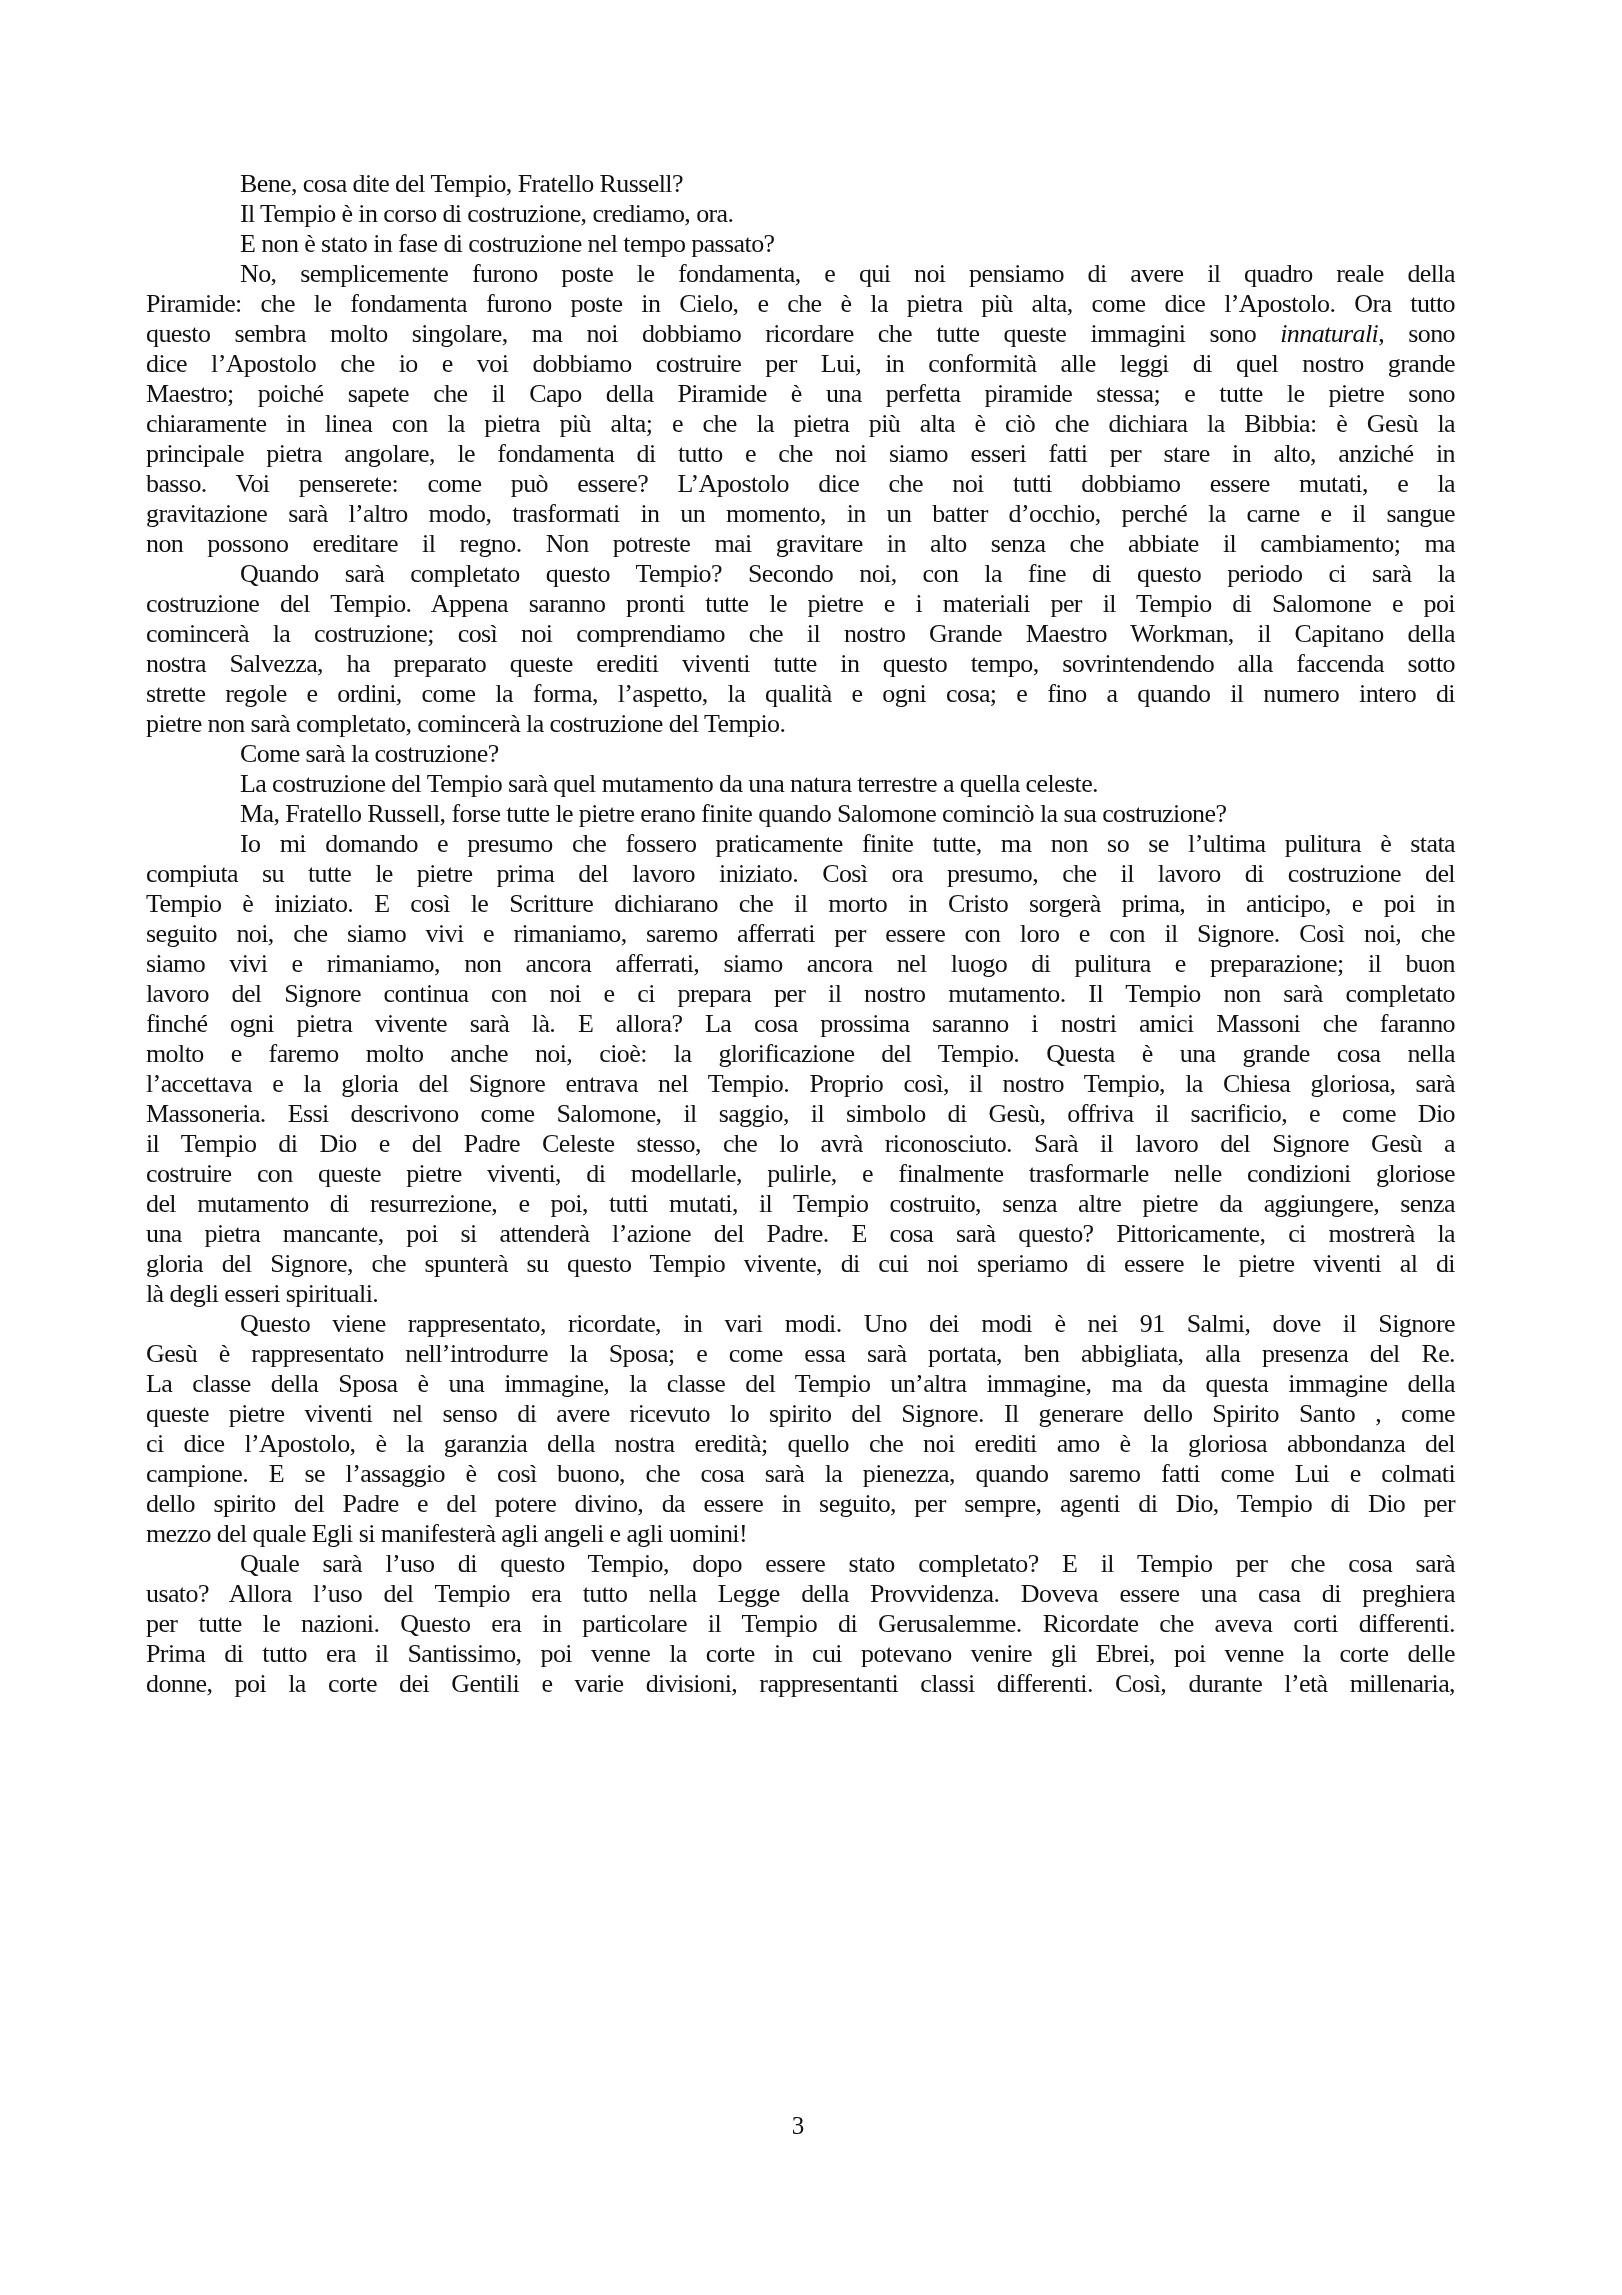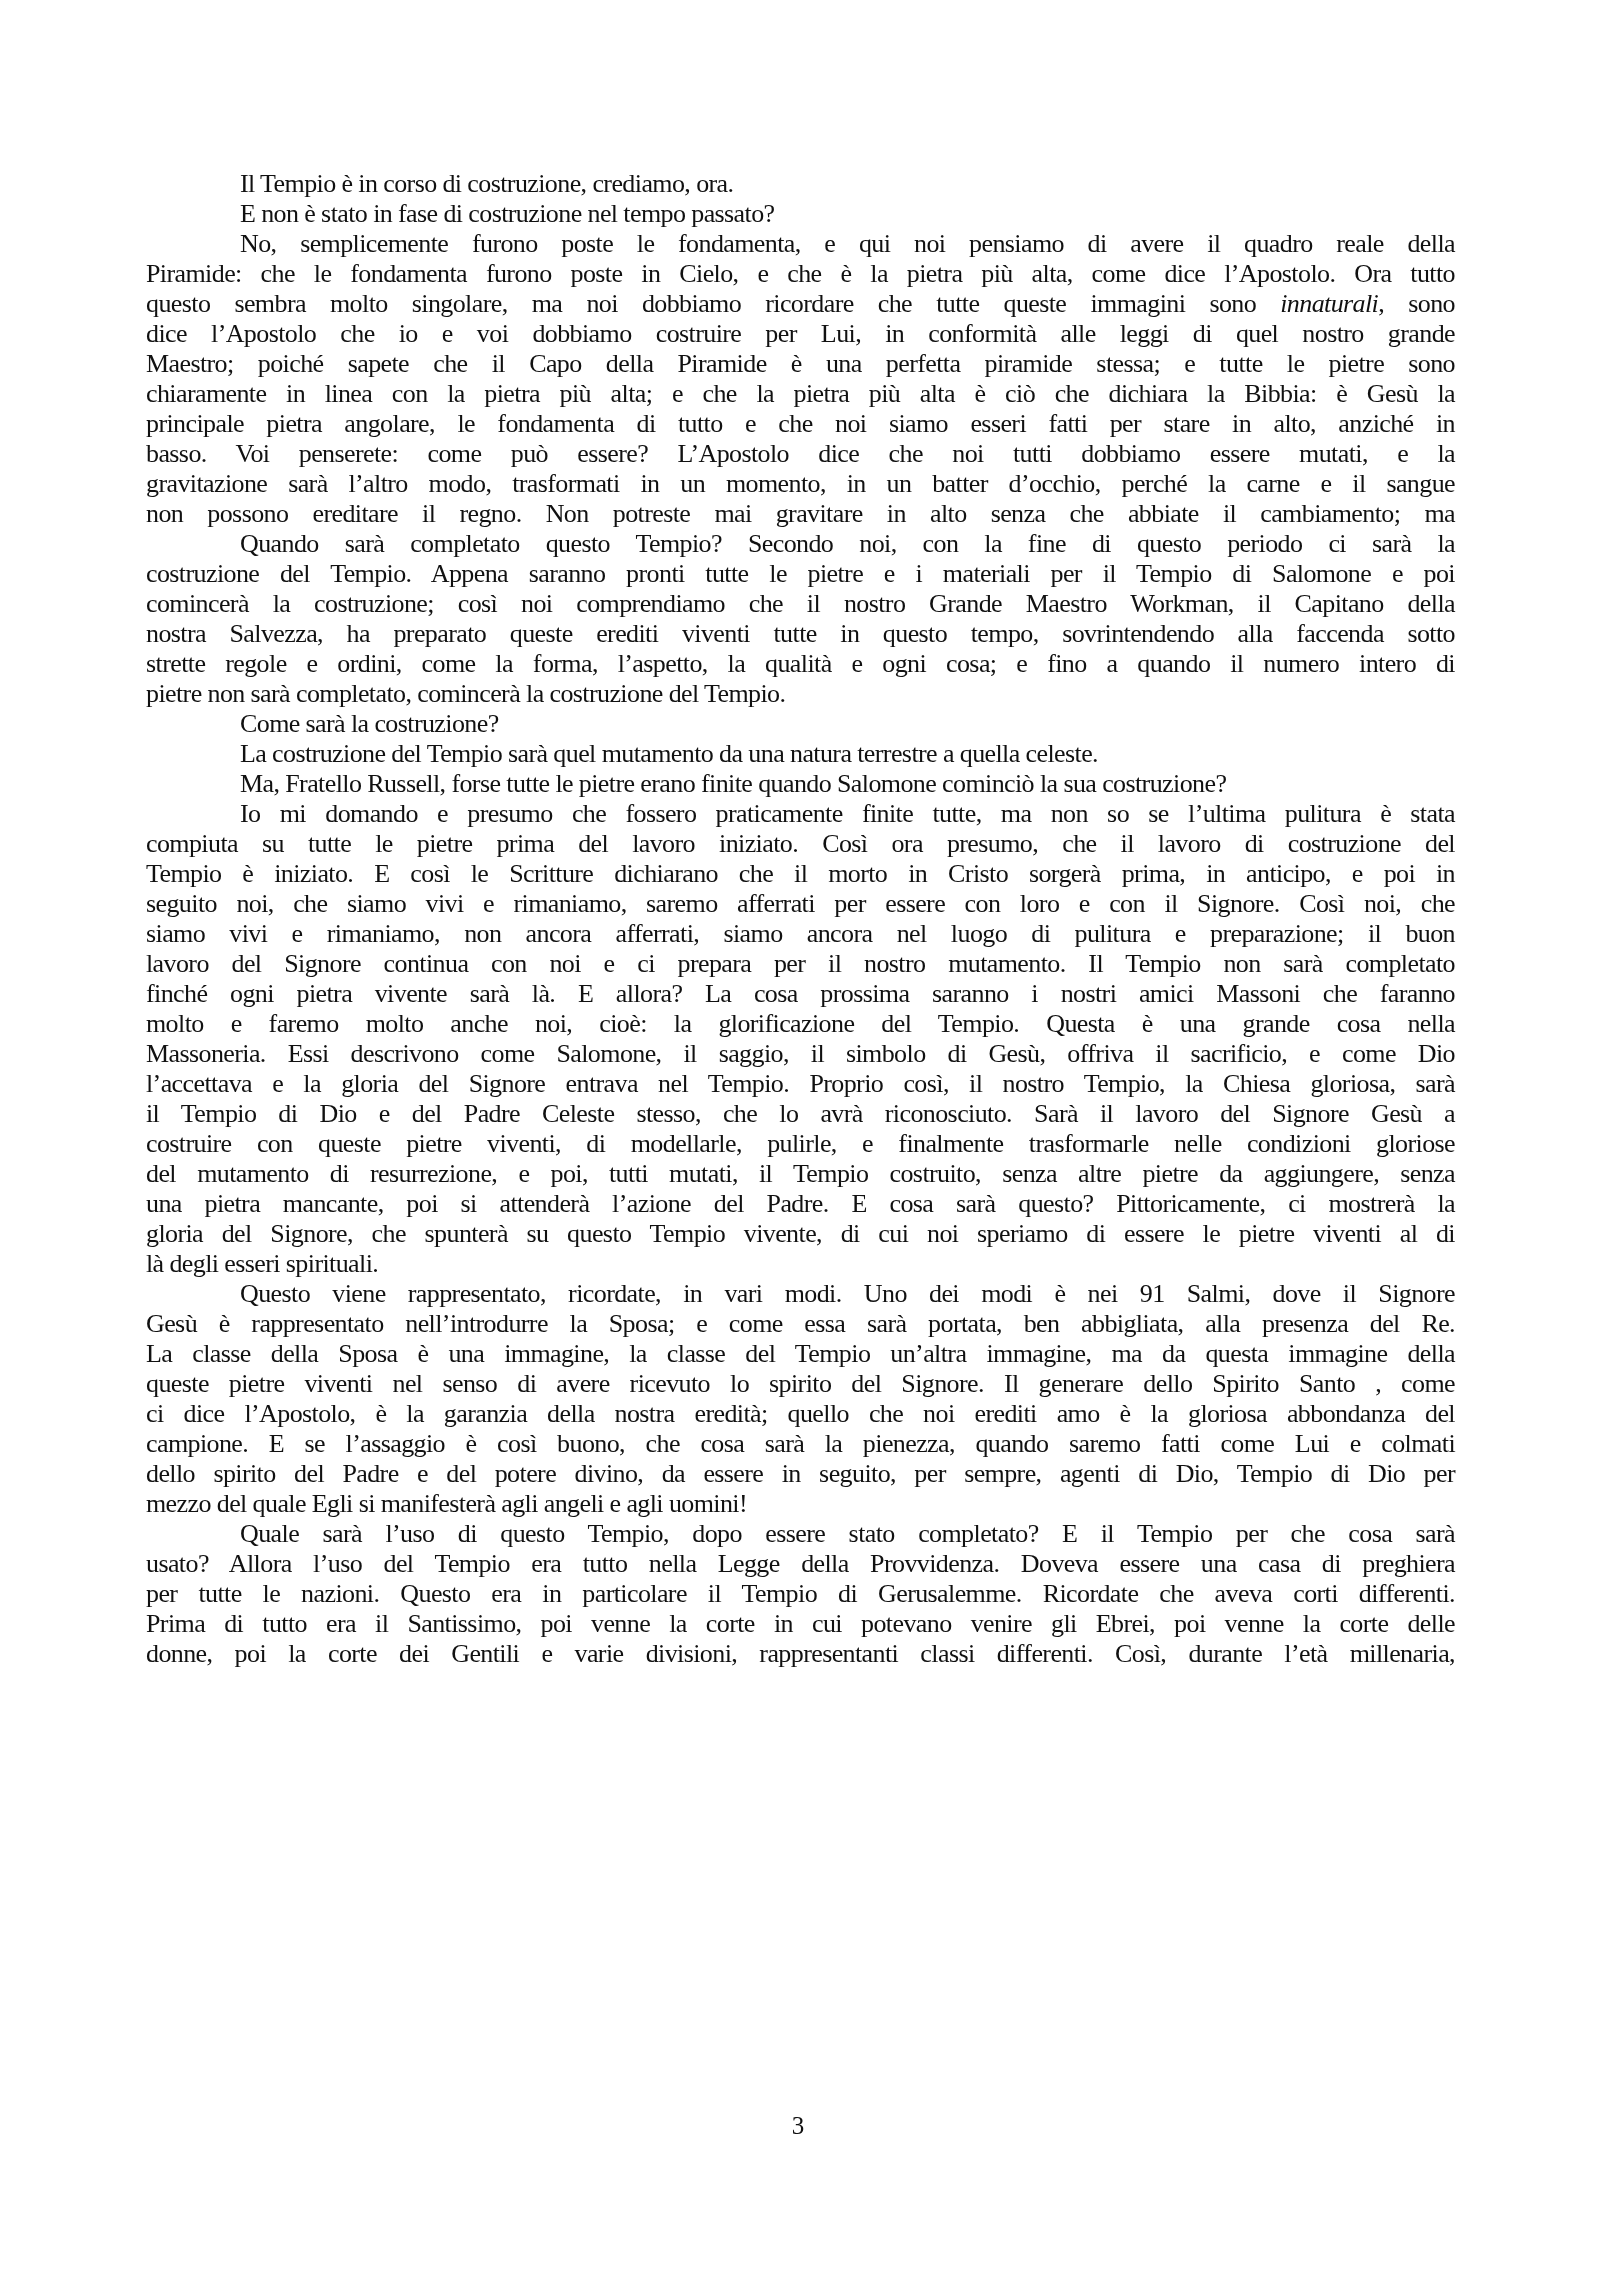--- a/index.html
+++ b/index.html
@@ -28,20 +28,23 @@
     .page-number {
       position: absolute; left: 785px; top: 2111px; width: 26px;
       text-align: center; font-size: 25px; line-height: 30px;
     }
   </style>
 </head>
 <body>
 
 <div class="page">
   <div class="body-text" id="body-text">
+      <div>
+        <span class="line indent last"><span>Bene, cosa dite del Tempio, Fratello Russell?</span></span>
+      </div>
       <div>
         <span class="line indent last"><span>Il Tempio è in corso di costruzione, crediamo, ora.</span></span>
       </div>
       <div>
         <span class="line indent last"><span>E non è stato in fase di costruzione nel tempo passato?</span></span>
       </div>
       <div>
         <span class="line indent"><span>No, semplicemente furono  poste le fondamenta, e qui noi pensiamo di avere il quadro reale della</span></span>
         <span class="line"><span>Piramide: che le fondamenta furono poste in Cielo, e che è la pietra più alta, come dice l’Apostolo. Ora tutto</span></span>
         <span class="line"><span>questo sembra molto singolare, ma noi dobbiamo ricordare che tutte queste immagini sono </span><i>innaturali</i><span>, sono</span></span>
@@ -72,22 +75,22 @@
       </div>
       <div>
         <span class="line indent"><span>Io mi domando e presumo che fossero praticamente finite tutte, ma non so se l’ultima pulitura è stata</span></span>
         <span class="line"><span>compiuta su tutte le pietre prima del lavoro iniziato. Così ora presumo, che il lavoro di costruzione del</span></span>
         <span class="line"><span>Tempio è iniziato. E così le Scritture dichiarano che il morto in Cristo sorgerà prima, in anticipo, e poi in</span></span>
         <span class="line"><span>seguito  noi, che siamo vivi e rimaniamo, saremo afferrati per essere con loro e con il Signore. Così noi, che</span></span>
         <span class="line"><span>siamo vivi e rimaniamo, non ancora afferrati, siamo ancora nel luogo di pulitura e preparazione; il buon</span></span>
         <span class="line"><span>lavoro del Signore continua con noi e ci prepara per il nostro mutamento. Il Tempio non sarà completato</span></span>
         <span class="line"><span>finché ogni pietra vivente sarà là. E allora? La cosa prossima saranno i nostri amici Massoni che faranno</span></span>
         <span class="line"><span>molto e faremo molto anche noi, cioè: la glorificazione del Tempio. Questa è una grande cosa nella</span></span>
+        <span class="line"><span>l’accettava e la gloria del Signore entrava nel Tempio. Proprio così, il nostro Tempio, la Chiesa gloriosa, sarà</span></span>
         <span class="line"><span>Massoneria.  Essi descrivono come Salomone, il saggio, il simbolo di Gesù, offriva il sacrificio, e come Dio</span></span>
-        <span class="line"><span>l’accettava e la gloria del Signore entrava nel Tempio. Proprio così, il nostro Tempio, la Chiesa gloriosa, sarà</span></span>
         <span class="line"><span>il Tempio di Dio e del Padre Celeste stesso, che lo avrà riconosciuto. Sarà il lavoro del Signore Gesù a</span></span>
         <span class="line"><span>costruire con queste pietre viventi, di modellarle, pulirle, e finalmente trasformarle nelle condizioni gloriose</span></span>
         <span class="line"><span>del mutamento di resurrezione, e poi, tutti mutati, il Tempio costruito, senza altre pietre da aggiungere, senza</span></span>
         <span class="line"><span>una pietra mancante, poi si attenderà l’azione del Padre. E cosa sarà questo? Pittoricamente,  ci mostrerà la</span></span>
         <span class="line"><span>gloria del Signore, che spunterà su questo Tempio vivente, di cui noi speriamo di essere le pietre viventi al di</span></span>
         <span class="line last"><span>là degli esseri spirituali.</span></span>
       </div>
       <div>
         <span class="line indent"><span>Questo viene rappresentato, ricordate, in vari modi. Uno dei modi è nei 91 Salmi, dove il Signore</span></span>
         <span class="line"><span>Gesù è rappresentato nell’introdurre la Sposa; e come essa sarà portata, ben abbigliata, alla presenza del Re.</span></span>

